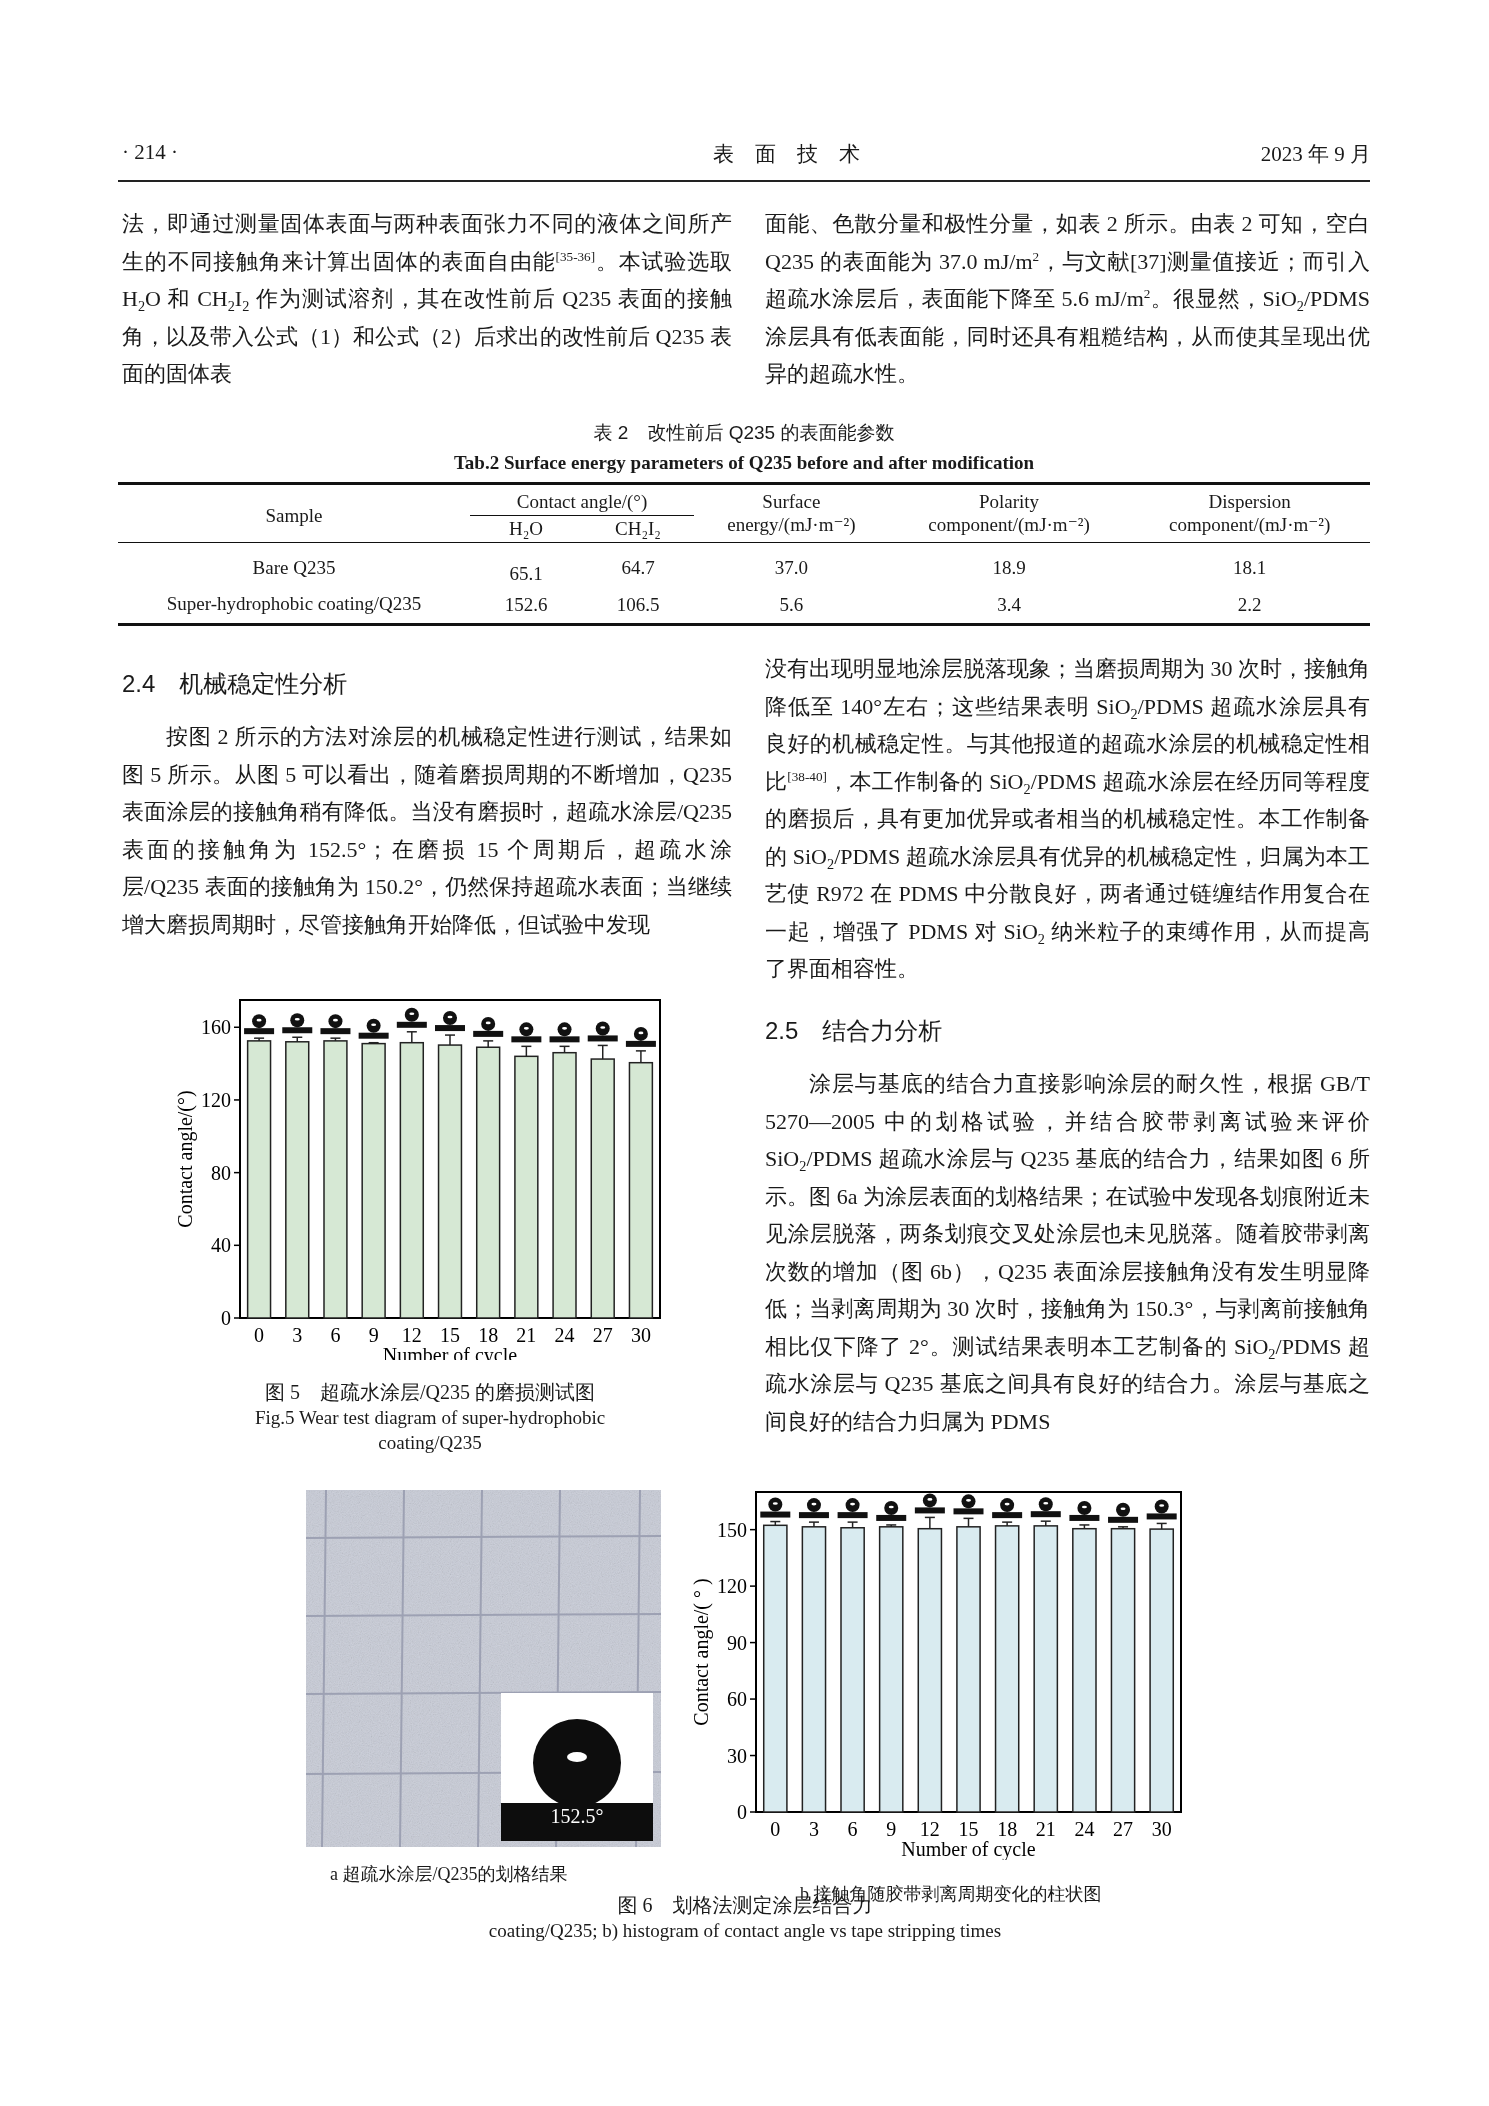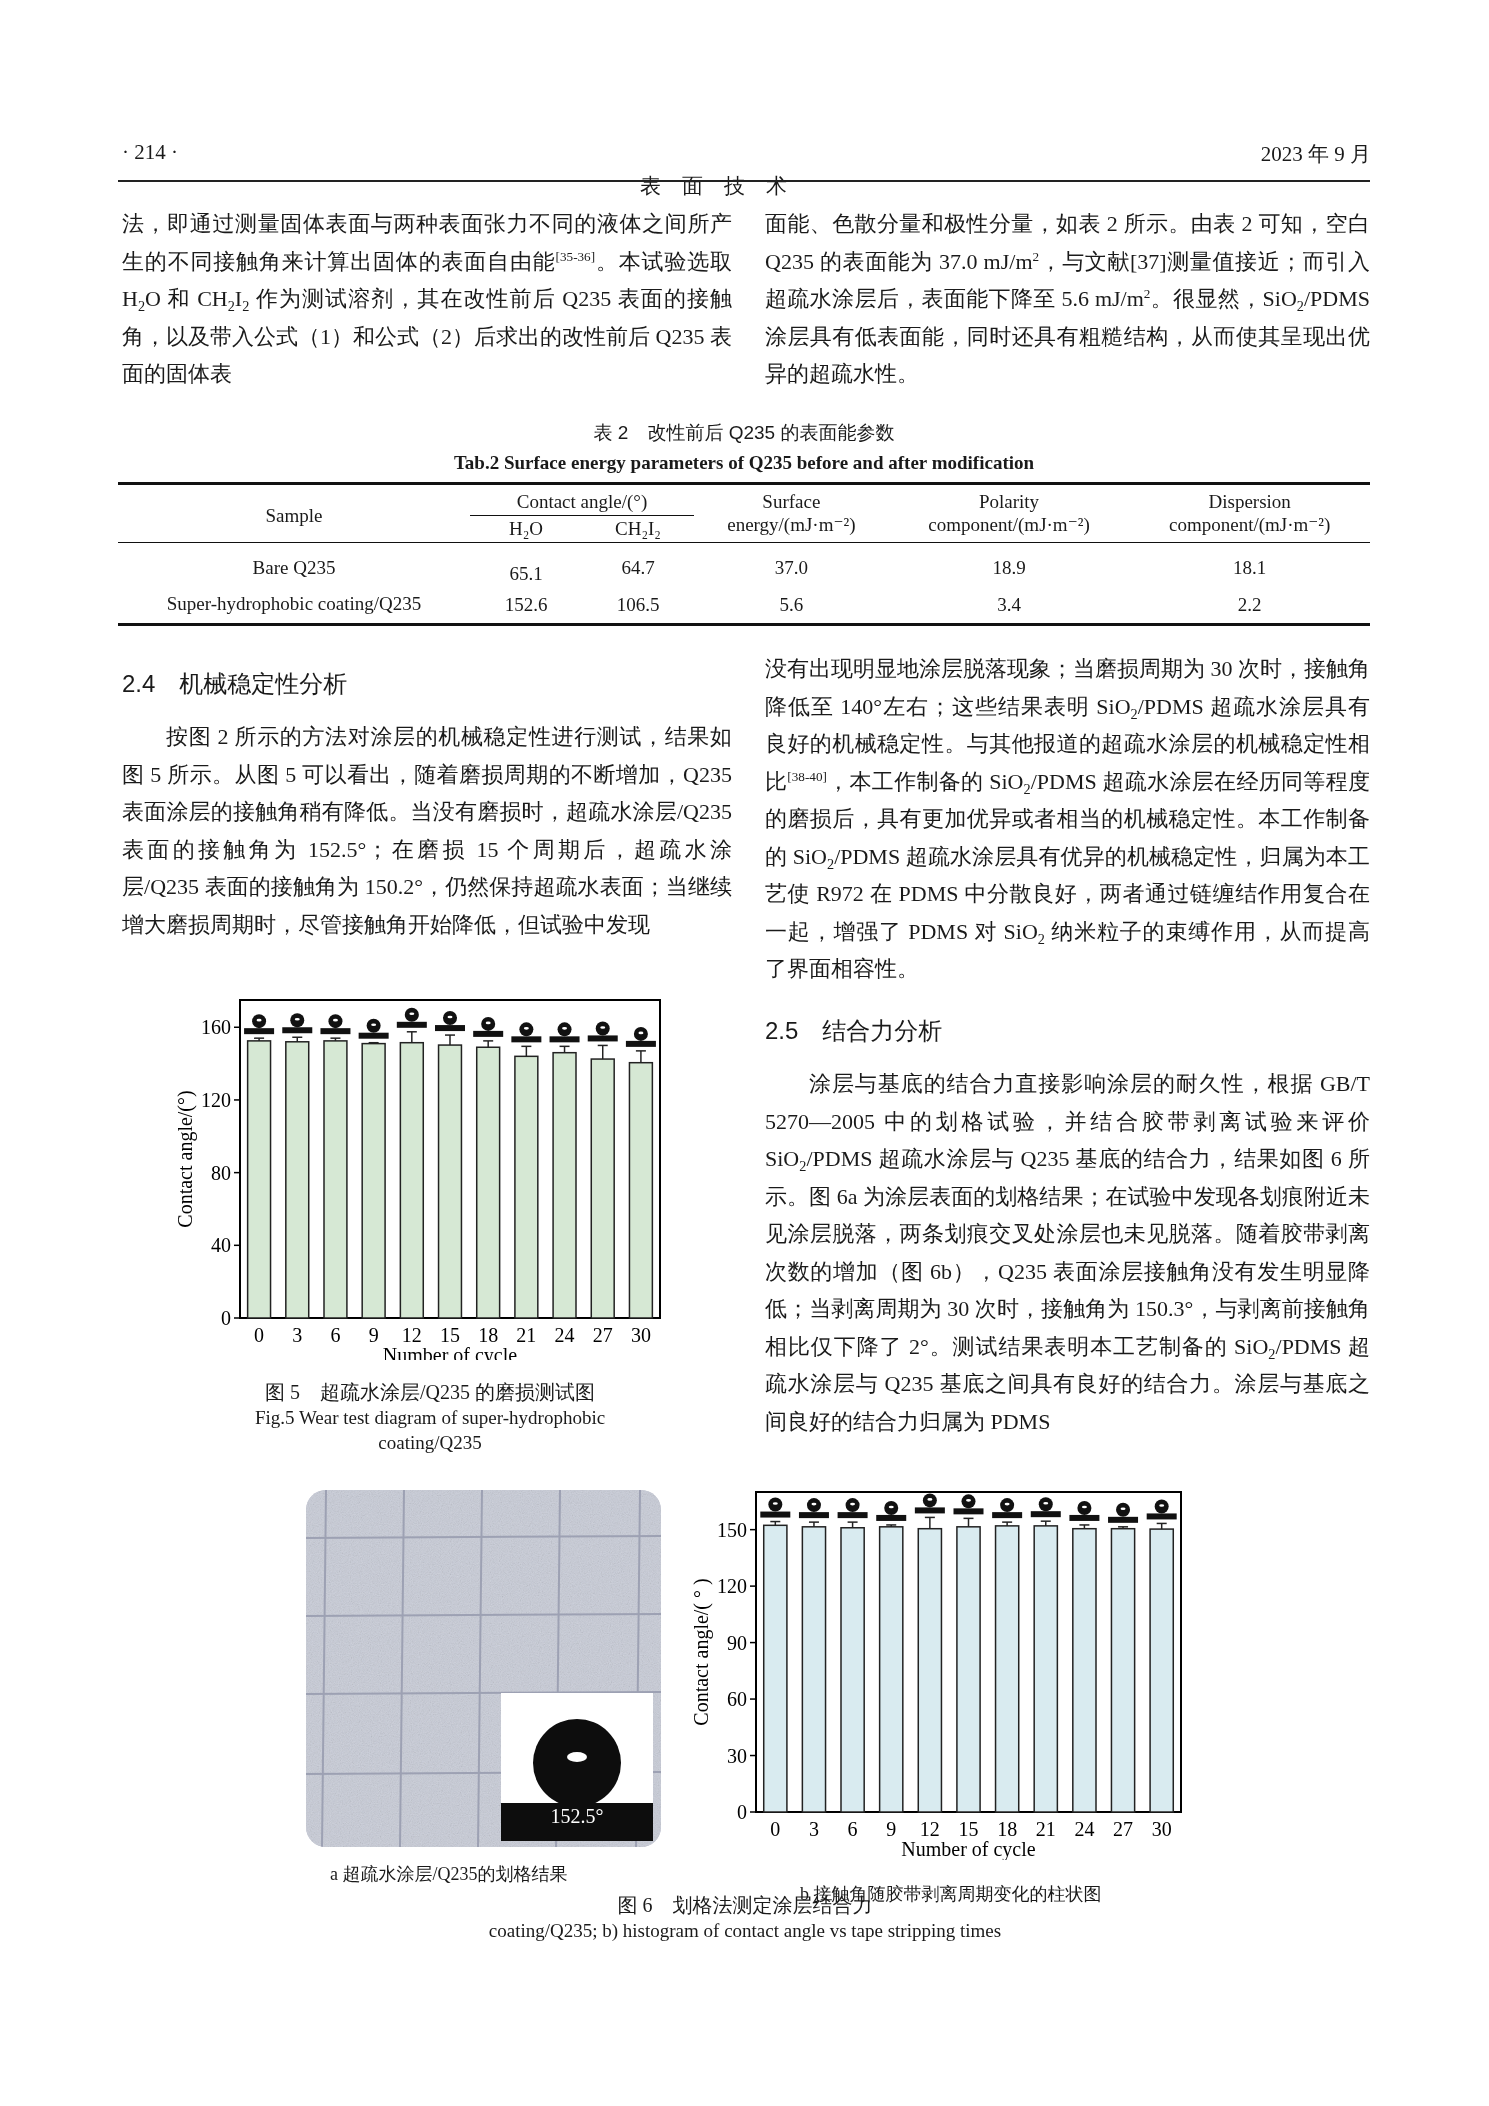--- a/index.html
+++ b/index.html
@@ -23,21 +23,21 @@
   .mid-rule { border-bottom: 1.5px solid #111; }
   .sub-rule { border-bottom: 1.5px solid #111; }
   .fcap { text-align: center; font-size: 19px; line-height: 25px; }
   svg text { font-family: "Liberation Serif", "DejaVu Serif", serif; }
   .photo { background: #c9ccd6; overflow: hidden; }
 </style>
 </head>
 <body>
 
 <div class="abs hdr" style="left:122px;">· 214 ·</div>
-<div class="abs hdr" style="left:640px; width:220px; text-align:left;margin-top:32px;">表　面　技　术</div>
+<div class="abs hdr" style="left:640px; width:220px; text-align:right;">表　面　技　术</div>
 <div class="abs hdr" style="right:118px;">2023 年 9 月</div>
 <div class="abs hdr-rule"></div>
 
 <div class="abs col" style="left:122px; top:205px; width:610px;">
   <p><span>法，即通过测量固体表面与两种表面张力不同的液体之间所产生的不同接触角来计算出固体的表面自由能</span><sup>[35-36]</sup><span>。本试验选取 H</span><sub>2</sub><span>O 和 CH</span><sub>2</sub><span>I</span><sub>2</sub><span> 作为测试溶剂，其在改性前后 Q235 表面的接触角，以及带入公式（1）和公式（2）后求出的改性前后 Q235 表面的固体表</span></p>
 </div>
 
 <div class="abs col" style="left:765px; top:205px; width:605px;">
   <p><span>面能、色散分量和极性分量，如表 2 所示。由表 2 可知，空白 Q235 的表面能为 37.0 mJ/m</span><sup>2</sup><span>，与文献[37]测量值接近；而引入超疏水涂层后，表面能下降至 5.6 mJ/m</span><sup>2</sup><span>。很显然，SiO</span><sub>2</sub><span>/PDMS 涂层具有低表面能，同时还具有粗糙结构，从而使其呈现出优异的超疏水性。</span></p>
 </div>
@@ -184,21 +184,21 @@
     <text x="280" y="372" text-anchor="middle" font-size="20">Number of cycle</text>
     <text x="22" y="169" text-anchor="middle" font-size="20" transform="rotate(-90 22 169)">Contact angle/(°)</text>
   </svg>
 
 <div class="abs fcap" style="left:170px; top:1380px; width:520px;">
   <div style="font-size:20px;">图 5　超疏水涂层/Q235 的磨损测试图</div>
   <div>Fig.5 Wear test diagram of super-hydrophobic</div>
   <div>coating/Q235</div>
 </div>
 
-<div class="abs photo" style="left:306px; top:1490px; width:355px; height:357px;border-radius:20px;">
+<div class="abs photo" style="left:306px; top:1490px; width:355px; height:357px;">
   <svg width="355" height="357">
     <defs>
       <filter id="noise">
           <feTurbulence type="fractalNoise" baseFrequency="0.9" numOctaves="2" result="n"></feTurbulence>
           <feColorMatrix type="saturate" values="0"></feColorMatrix>
           <feComponentTransfer>
             <feFuncA type="table" tableValues="0 0.35"></feFuncA>
           </feComponentTransfer>
         </filter>
     </defs>

